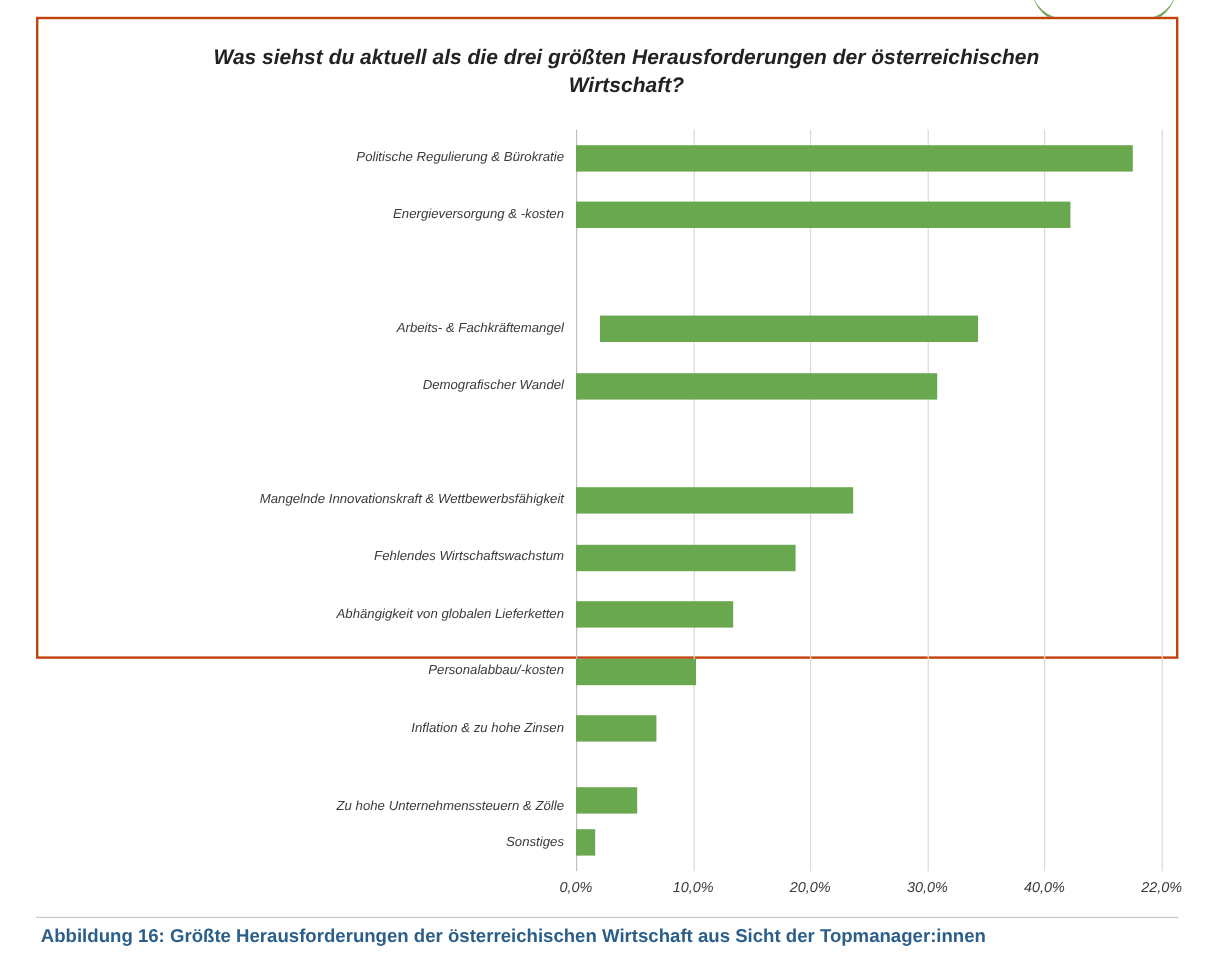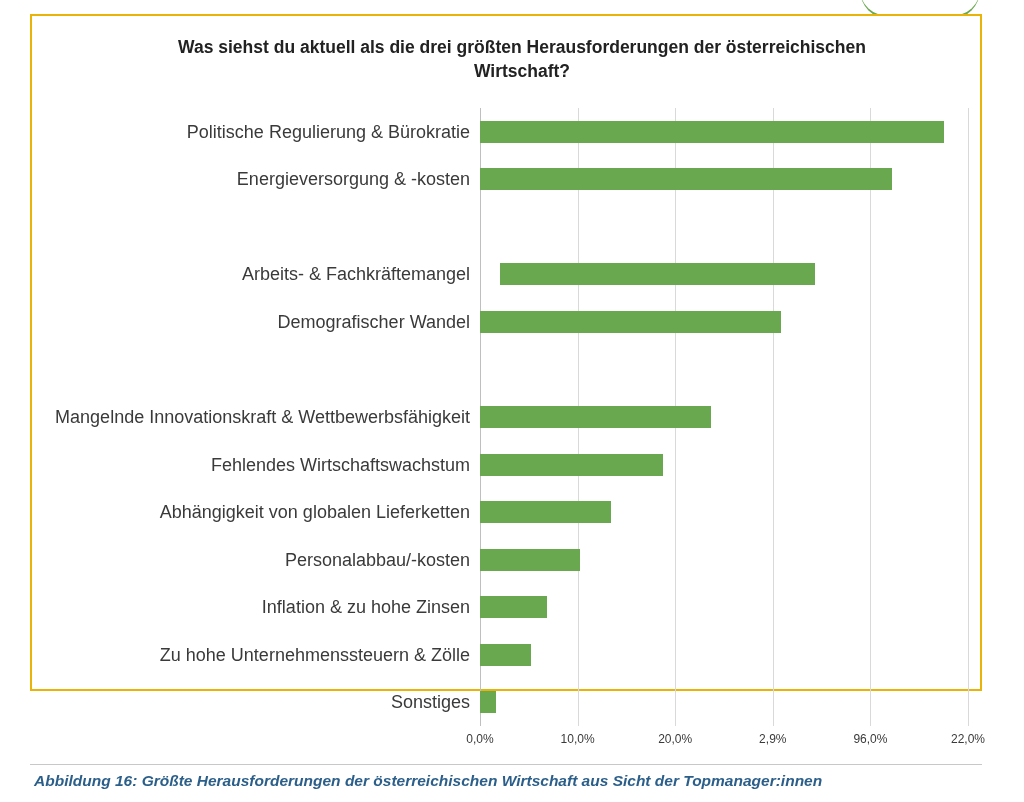--- a/index.html
+++ b/index.html
@@ -25,24 +25,25 @@
     height: 26px;
     border-bottom: 3px solid #6aa84f;
     border-radius: 0 0 60px 60px;
   }
 
   .chart-frame {
     position: absolute;
     left: 30px;
     top: 14px;
     width: 952px;
-    height: 677px;
-    border: 2px solid #eab308;
+    height: 535px;
+    border: 2px solid #c2410c;
     background: #ffffff;
     box-sizing: border-box;
+    font-style: italic;
   }
 
   .chart-title {
     position: absolute;
     left: 110px;
     top: 20px;
     width: 760px;
     text-align: center;
     font-size: 17.5px;
     font-weight: bold;
@@ -92,21 +93,21 @@
   }
   .bar {
     height: 22px;
     background: #6aa84f;
   }
   .bar-label {
     position: absolute;
     right: 100%;
     margin-right: 10px;
     white-space: nowrap;
-    font-size: 18px;
+    font-size: 11px;
     color: #3a3a3a;
     line-height: 1;
   }
 
   .x-ticks {
     position: absolute;
     left: 448px;
     top: 716px;
     width: 488px;
     height: 24px;
@@ -117,21 +118,20 @@
     font-size: 12px;
     color: #3a3a3a;
     white-space: nowrap;
   }
 
   .caption {
     position: absolute;
     left: 34px;
     top: 772px;
     font-size: 15.5px;
-    font-style: italic;
     font-weight: bold;
     color: #2b5f8a;
     white-space: nowrap;
   }
   .caption-rule {
     position: absolute;
     left: 30px;
     top: 764px;
     width: 952px;
     height: 1px;
@@ -188,37 +188,37 @@
             <div class="bar" style="width: 130.784px; background: rgb(106, 168, 79);"></div>
           </div>
           <div class="bar-row" style="top: 427.846px; height: 47.5385px;">
             <div class="bar-label">Personalabbau/-kosten</div>
             <div class="bar" style="width: 99.552px; background: rgb(106, 168, 79);"></div>
           </div>
           <div class="bar-row" style="top: 475.385px; height: 47.5385px;">
             <div class="bar-label">Inflation &amp; zu hohe Zinsen</div>
             <div class="bar" style="width: 67.344px; background: rgb(106, 168, 79);"></div>
           </div>
-          <div class="bar-row" style="top: 522.923px; height: 47.5385px;">
+          <div class="bar-row" style="top: 522.923px; height: 47.5385px; align-items: flex-end;">
             <div class="bar-label">Zu hohe Unternehmenssteuern &amp; Zölle</div>
             <div class="bar" style="width: 50.752px; background: rgb(106, 168, 79);"></div>
           </div>
           <div class="bar-row" style="top: 570.462px; height: 47.5385px; text-align: center;">
             <div class="bar-label">Sonstiges</div>
             <div class="bar" style="width: 15.616px; background: rgb(106, 168, 79);"></div>
           </div>
         </div>
     </div>
 
     <div class="x-ticks" id="xticks">
         <div class="x-tick" style="left: 0px;">0,0%</div>
         <div class="x-tick" style="left: 97.6px;">10,0%</div>
         <div class="x-tick" style="left: 195.2px;">20,0%</div>
-        <div class="x-tick" style="left: 292.8px;">2,9%</div>
-        <div class="x-tick" style="left: 390.4px;">96,0%</div>
+        <div class="x-tick" style="left: 292.8px;">30,0%</div>
+        <div class="x-tick" style="left: 390.4px;">40,0%</div>
         <div class="x-tick" style="left: 488px;">22,0%</div>
       </div>
 
   </div>
 
   <div class="caption-rule"></div>
   <div class="caption">Abbildung 16: Größte Herausforderungen der österreichischen Wirtschaft aus Sicht der Topmanager:innen</div>
 
 </div>
 

